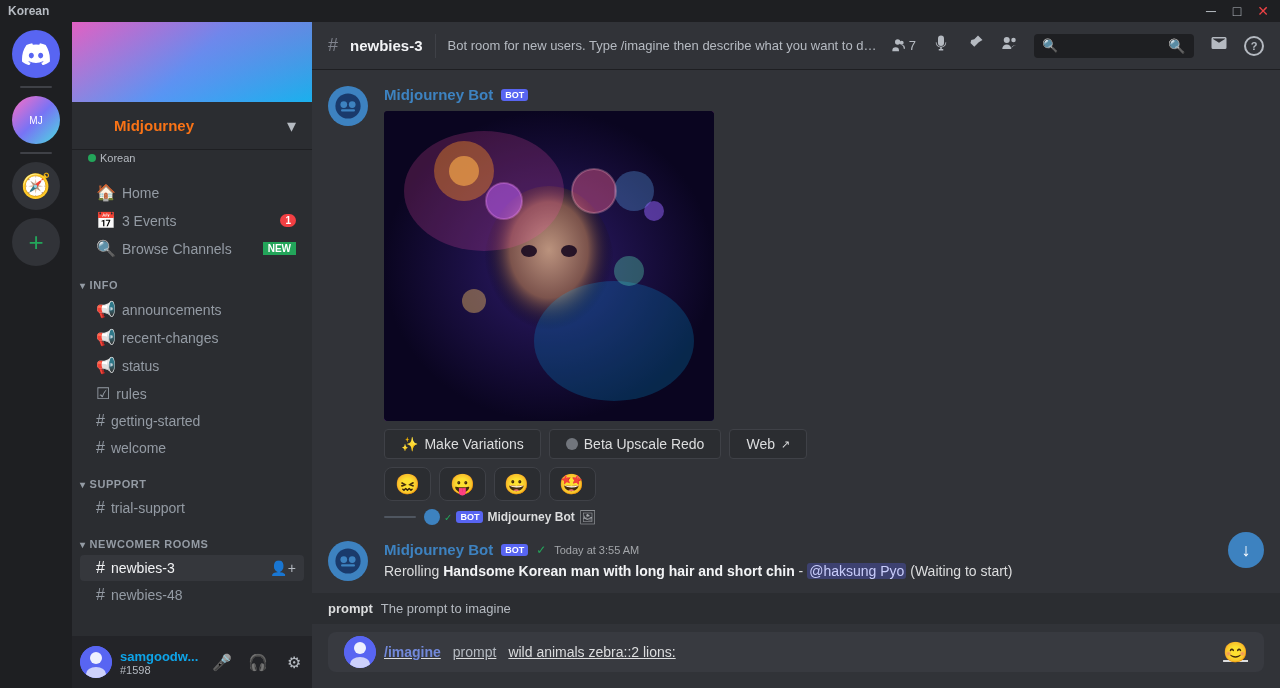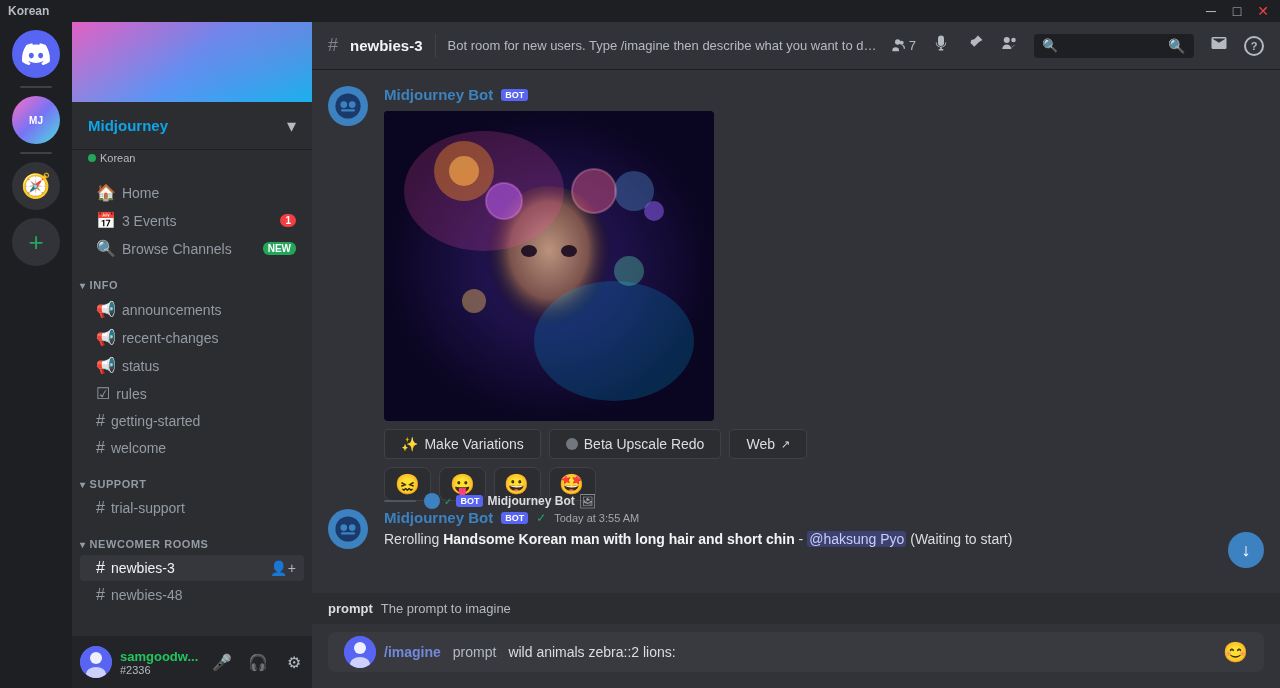--- a/index.html
+++ b/index.html
@@ -69,42 +69,42 @@
     }
     .server-header {
       height: 48px;
       display: flex;
       align-items: center;
       padding: 0 16px;
       border-bottom: 1px solid #1e1f22;
       cursor: pointer;
       flex-shrink: 0;
     }
-    .server-header-name { font-size: 15px; font-weight: 600; color: #0ea5e9; flex: 1; }
+    .server-header-name { font-size: 15px; font-weight: 600; color: #f97316; flex: 1; margin-left: 26px; }
     .server-header-status { font-size: 11px; color: #b5bac1; display: flex; align-items: center; gap: 4px; padding: 2px 16px 6px; }
     .status-dot { width: 8px; height: 8px; border-radius: 50%; background: #23a55a; }
     .channel-list { flex: 1; overflow-y: auto; padding: 8px 0; }
     .channel-list::-webkit-scrollbar { width: 4px; }
     .channel-list::-webkit-scrollbar-thumb { background: #1e1f22; border-radius: 2px; }
     .channel-item {
       display: flex;
       align-items: center;
       padding: 4px 8px 4px 16px;
       border-radius: 4px;
       margin: 1px 8px;
       cursor: pointer;
       color: #949ba4;
       font-size: 14px;
       gap: 6px;
     }
     .channel-item.active { background: #35373c; color: #f2f3f5; }
     .channel-icon { font-size: 16px; flex-shrink: 0; }
     .channel-name { flex: 1; }
     .badge { background: #f23f43; color: #fff; font-size: 10px; border-radius: 8px; padding: 1px 5px; font-weight: 600; }
-    .new-badge { background: #23a55a; color: #fff; font-size: 10px; border-radius: 6px; padding: 1px 5px; font-weight: 600; text-align: right; }
+    .new-badge { background: #23a55a; color: #fff; font-size: 10px; border-radius: 0; padding: 1px 5px; font-weight: 600; text-align: right; }
     .category-header {
       display: flex;
       align-items: center;
       padding: 16px 8px 4px 8px;
       color: #949ba4;
       font-size: 11px;
       font-weight: 600;
       letter-spacing: 0.05em;
       text-transform: uppercase;
       cursor: pointer;
@@ -115,21 +115,21 @@
       height: 52px;
       background: #232428;
       display: flex;
       align-items: center;
       padding: 0 8px;
       gap: 8px;
       flex-shrink: 0;
     }
     .user-avatar { width: 32px; height: 32px; border-radius: 50%; background: #5865f2; overflow: hidden; display: flex; align-items: center; justify-content: center; font-size: 14px; flex-shrink: 0; }
     .user-info { flex: 1; }
-    .user-name { font-size: 13px; font-weight: 600; color: #22c55e; }
+    .user-name { font-size: 13px; font-weight: 600; color: #0ea5e9; }
     .user-discriminator { font-size: 11px; color: #b5bac1; }
     .user-controls { display: flex; gap: 4px; }
     .user-control-btn { width: 32px; height: 32px; border-radius: 4px; display: flex; align-items: center; justify-content: center; cursor: pointer; color: #b5bac1; font-size: 16px; }
 
     
     .main-content { flex: 1; display: flex; flex-direction: column; overflow: hidden; }
 
     
     .channel-header {
       height: 48px;
@@ -155,21 +155,21 @@
       display: flex;
       align-items: center;
       gap: 6px;
       width: 160px;
       cursor: text;
     }
     .search-box input { background: none; border: none; outline: none; color: #b5bac1; font-size: 13px; width: 100%; }
     .search-box input::placeholder { color: #6d6f78; }
 
     
-    .messages-area { flex: 1; overflow-y: auto; padding: 16px 16px 0 16px; display: flex; flex-direction: column; }
+    .messages-area { flex: 1; overflow-y: auto; padding: 16px 16px 0 16px; display: flex; flex-direction: column; gap: 16px; }
     .messages-area::-webkit-scrollbar { width: 8px; }
     .messages-area::-webkit-scrollbar-thumb { background: #1a1b1e; border-radius: 4px; }
 
     
     .message { display: flex; gap: 16px; }
     .message-avatar { width: 40px; height: 40px; border-radius: 50%; flex-shrink: 0; overflow: hidden; background: #5865f2; display: flex; align-items: center; justify-content: center; font-size: 16px; }
     .message-content { flex: 1; }
     .message-header { display: flex; align-items: center; gap: 8px; margin-bottom: 4px; }
     .message-author { font-size: 15px; font-weight: 600; color: #f2f3f5; }
     .message-timestamp { font-size: 11px; color: #a3a6aa; }
@@ -246,20 +246,21 @@
       font-size: 13px;
       color: #b5bac1;
       flex-shrink: 0;
     }
     .prompt-label { font-weight: 600; color: #dcddde; }
 
     
     .input-bar {
       padding: 8px 16px 16px;
       flex-shrink: 0;
+      text-decoration: underline;
     }
     .input-wrapper {
       background: #383a40;
       border-radius: 8px;
       display: flex;
       align-items: center;
       padding: 0 8px 0 16px;
       gap: 8px;
     }
     .input-avatar { width: 32px; height: 32px; border-radius: 50%; background: #5865f2; overflow: hidden; display: flex; align-items: center; justify-content: center; font-size: 14px; flex-shrink: 0; }
@@ -310,21 +311,21 @@
 
 <div class="app-body">
 
   <div class="server-list">
     <div class="server-icon discord-logo">
       <svg width="28" height="22" viewBox="0 0 71 55" fill="#fff">
           <path d="M60.1 4.9A58.5 58.5 0 0 0 45.6.5a40.6 40.6 0 0 0-1.8 3.7 54.1 54.1 0 0 0-16.2 0A40.6 40.6 0 0 0 25.8.5 58.5 58.5 0 0 0 11.3 4.9C1.6 19.2-.9 33.2.3 47c6.2 4.5 12.2 7.3 18.1 9.1a44.4 44.4 0 0 0 3.8-6.2 38.2 38.2 0 0 1-6.1-2.9c.5-.4 1-.7 1.5-1.1a41.8 41.8 0 0 0 35.6 0c.5.4 1 .8 1.5 1.1a38.2 38.2 0 0 1-6.1 2.9 44.4 44.4 0 0 0 3.8 6.2c5.9-1.8 11.9-4.6 18.1-9.1 1.5-15.5-2.6-29.4-10.4-42.1zM23.7 38.6c-3.5 0-6.4-3.2-6.4-7.1s2.8-7.1 6.4-7.1 6.4 3.2 6.4 7.1-2.8 7.1-6.4 7.1zm23.6 0c-3.5 0-6.4-3.2-6.4-7.1s2.8-7.1 6.4-7.1 6.4 3.2 6.4 7.1-2.8 7.1-6.4 7.1z"></path>
         </svg>
     </div>
     <div class="server-divider"></div>
-    <div class="server-icon midjourney" style="font-size:10px; font-weight:700; color:#fff; background: linear-gradient(135deg,#ff6ec4,#7873f5,#4adede);">MJ</div>
+    <div class="server-icon midjourney" style="font-size:10px; font-weight:400; color:#fff; background: linear-gradient(135deg,#ff6ec4,#7873f5,#4adede);">MJ</div>
     <div class="server-divider"></div>
     <div class="server-icon explore" style="font-size:24px; color:#23a55a;">🧭</div>
     <div class="server-icon add" style="color:#23a55a; font-size:26px; font-weight:300;">+</div>
   </div>
 
   <div class="channel-sidebar">
 
     <div style="background: linear-gradient(180deg, #9b59b6 0%, #3498db 100%); height: 80px; position:relative; flex-shrink:0;">
       <div style="position:absolute; inset:0; background: linear-gradient(135deg,rgba(255,100,200,0.7),rgba(100,150,255,0.7),rgba(0,200,255,0.5));"></div>
     </div>
@@ -409,21 +410,21 @@
     <div class="user-bar">
       <div class="user-avatar">
         <svg width="32" height="32" viewBox="0 0 32 32">
             <circle cx="16" cy="16" r="16" fill="#5865f2"></circle>
             <circle cx="16" cy="12" r="6" fill="#fff" opacity="0.9"></circle>
             <ellipse cx="16" cy="28" rx="10" ry="7" fill="#fff" opacity="0.7"></ellipse>
           </svg>
       </div>
       <div class="user-info">
         <div class="user-name">samgoodw...</div>
-        <div class="user-discriminator">#2336</div>
+        <div class="user-discriminator">#1598</div>
       </div>
       <div class="user-controls">
         <div class="user-control-btn" title="Mute">🎤</div>
         <div class="user-control-btn" title="Deafen">🎧</div>
         <div class="user-control-btn" title="Settings">⚙</div>
       </div>
     </div>
   </div>
 
   <div class="main-content">

